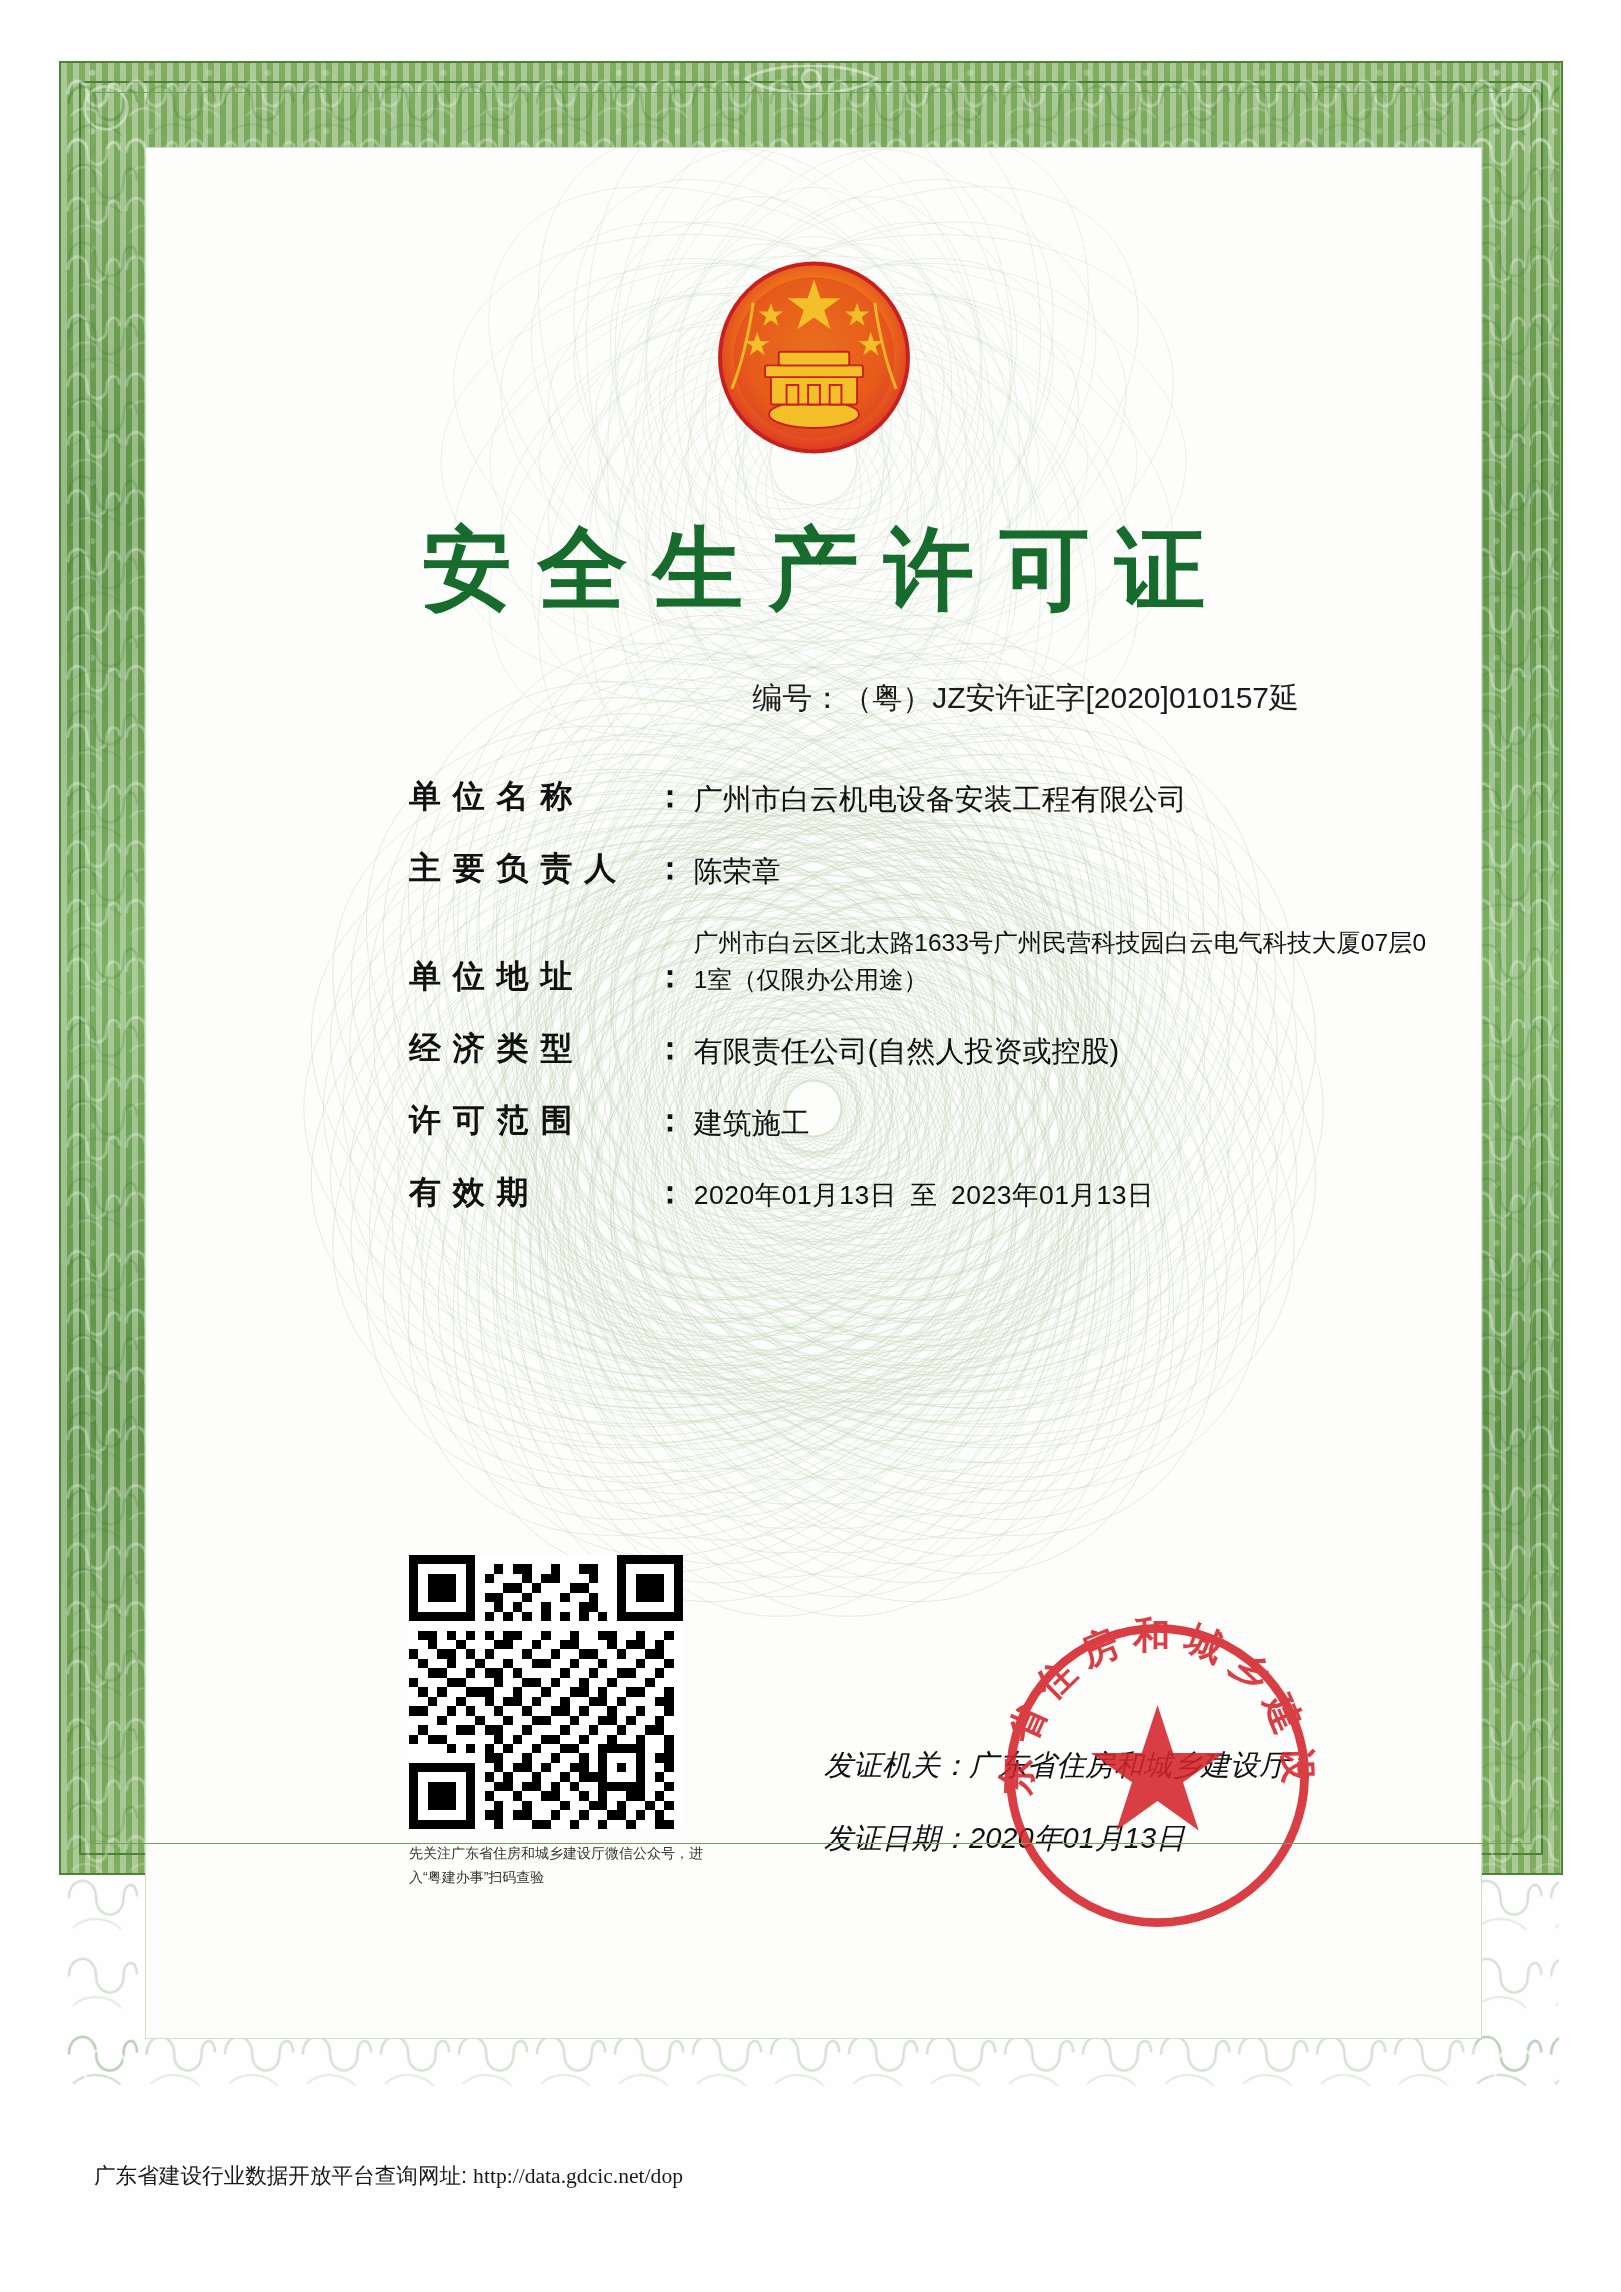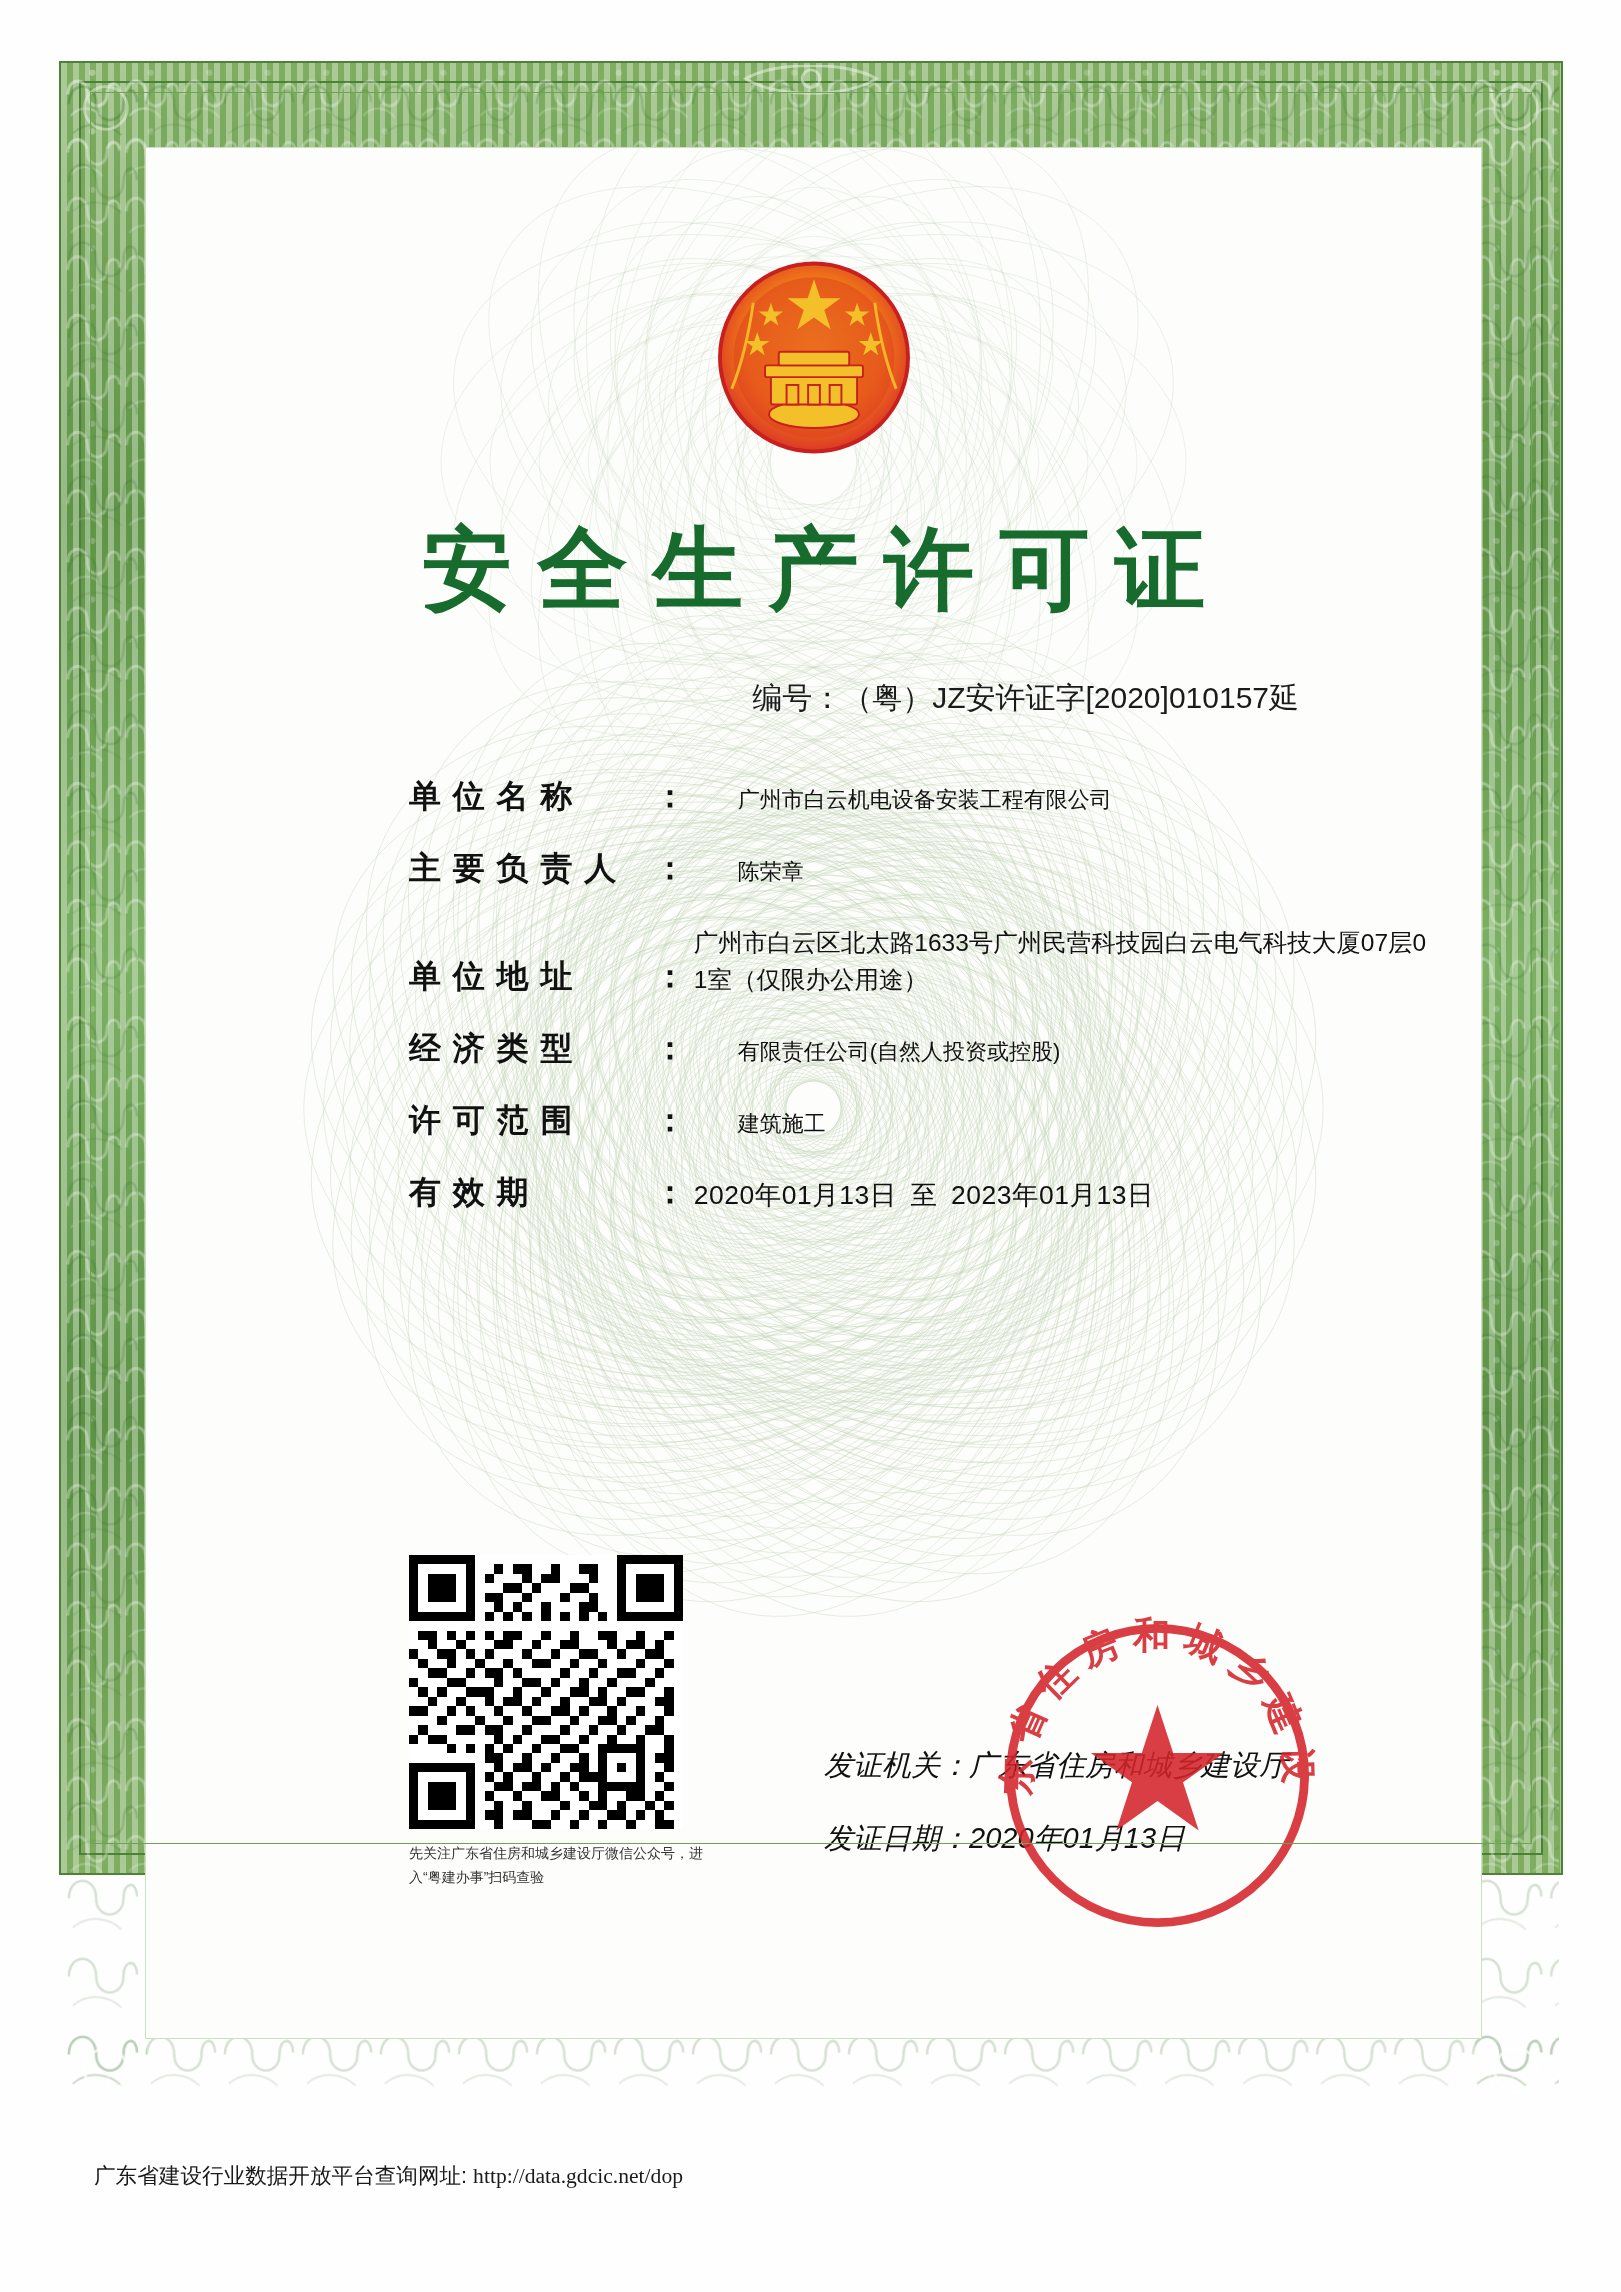--- a/index.html
+++ b/index.html
@@ -148,22 +148,21 @@
   .row .value {
     flex: 1 1 auto;
     font-size: 24.5px;
     color: #111;
     line-height: 37px;
     padding-top: 4.9px;
     padding-left: 7.8px;
     word-break: break-all;
   }
   .row .value.big {
-    font-size: 22px;
-    margin-left: 44px;
+    font-size: 29px;
   }
   .row.validity .value {
     font-size: 26.5px;
     letter-spacing: 0.5px;
   }
   .row.validity .sep {
     padding: 0 13.7px;
   }
 
   

